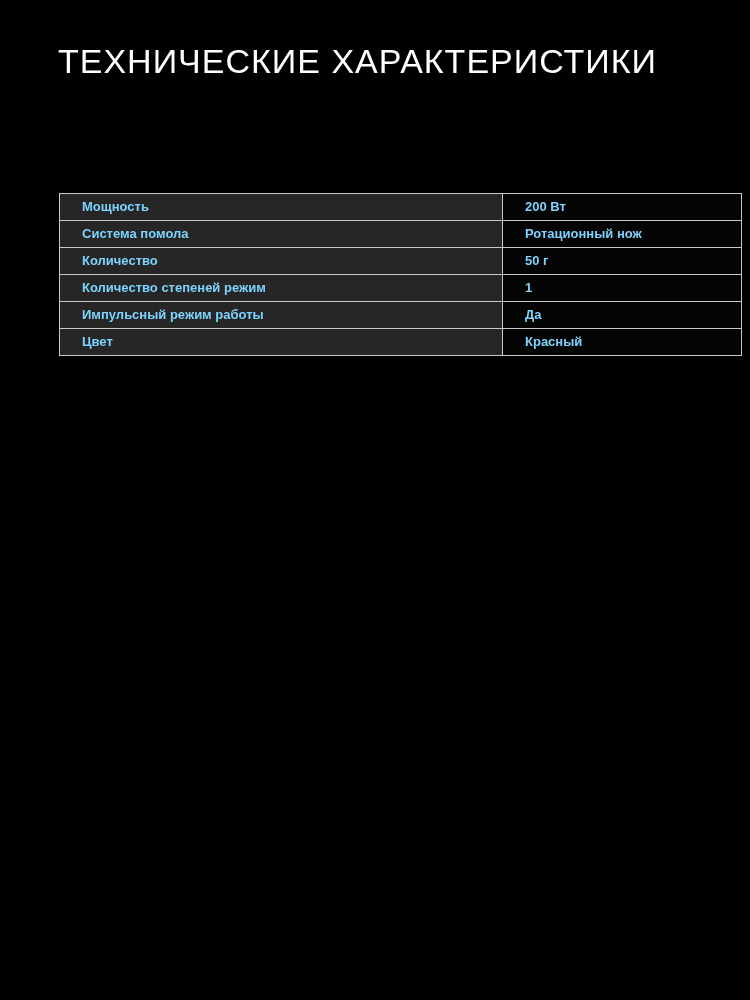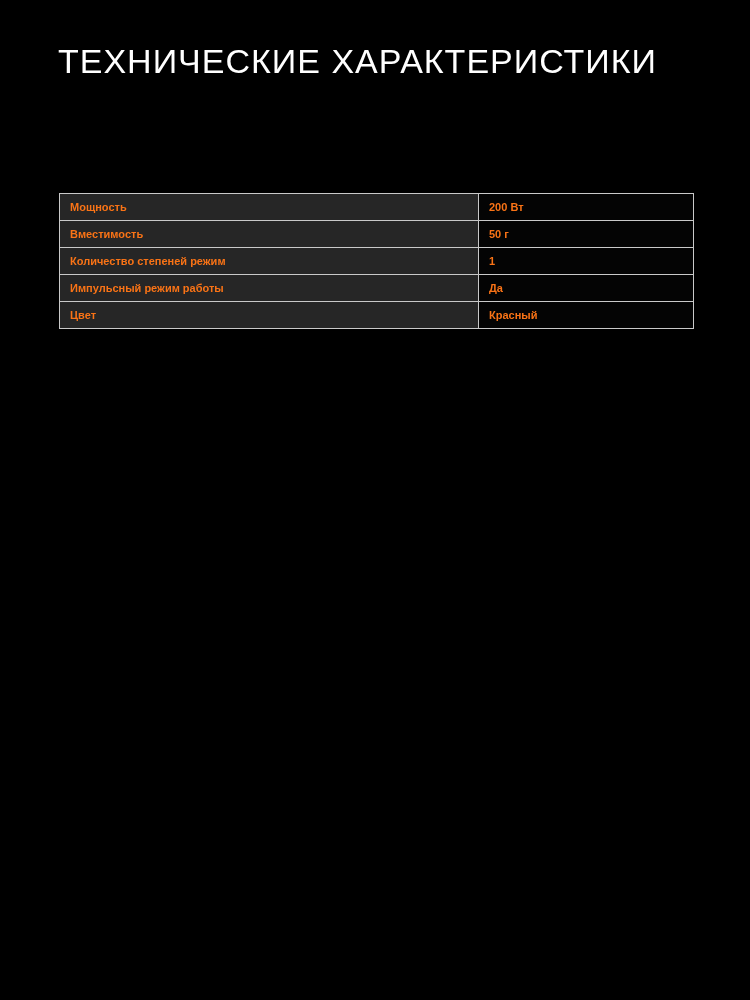--- a/index.html
+++ b/index.html
@@ -29,24 +29,24 @@
     position: absolute;
     left: 59px;
     top: 193px;
     width: 634px;
     border-collapse: collapse;
     table-layout: fixed;
   }
   table.spec-table td {
     border: 1px solid #c9c9c9;
     height: 26px;
-    color: #f97316;
-    font-size: 11px;
+    color: #7dd3fc;
+    font-size: 13px;
     line-height: 26px;
-    padding: 0 10px;
+    padding: 0 22px;
     vertical-align: middle;
     white-space: nowrap;
     overflow: hidden;
   }
   td.spec-label {
     background: #262626;
     font-weight: bold;
     width: 398px;
   }
   td.spec-value {
@@ -61,21 +61,25 @@
 
 <h1 class="page-title">ТЕХНИЧЕСКИЕ ХАРАКТЕРИСТИКИ</h1>
 
 <table class="spec-table">
   <tbody>
       <tr>
         <td class="spec-label">Мощность</td>
         <td class="spec-value">200 Вт</td>
       </tr>
       <tr>
-        <td class="spec-label">Вместимость</td>
+        <td class="spec-label">Система помола</td>
+        <td class="spec-value">Ротационный нож</td>
+      </tr>
+      <tr>
+        <td class="spec-label">Количество</td>
         <td class="spec-value">50 г</td>
       </tr>
       <tr>
         <td class="spec-label">Количество степеней режим</td>
         <td class="spec-value">1</td>
       </tr>
       <tr>
         <td class="spec-label">Импульсный режим работы</td>
         <td class="spec-value">Да</td>
       </tr>

